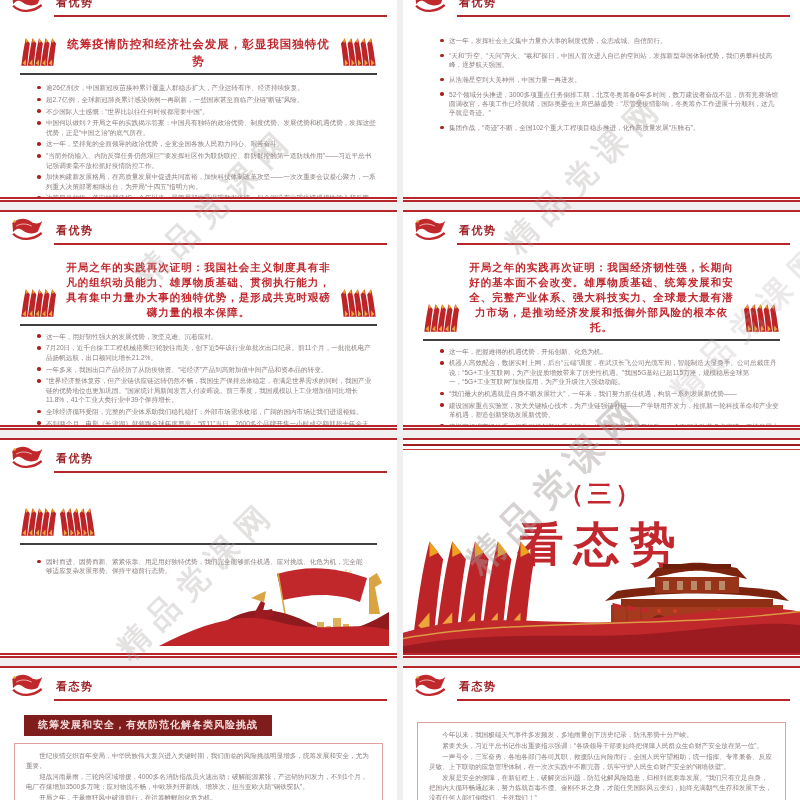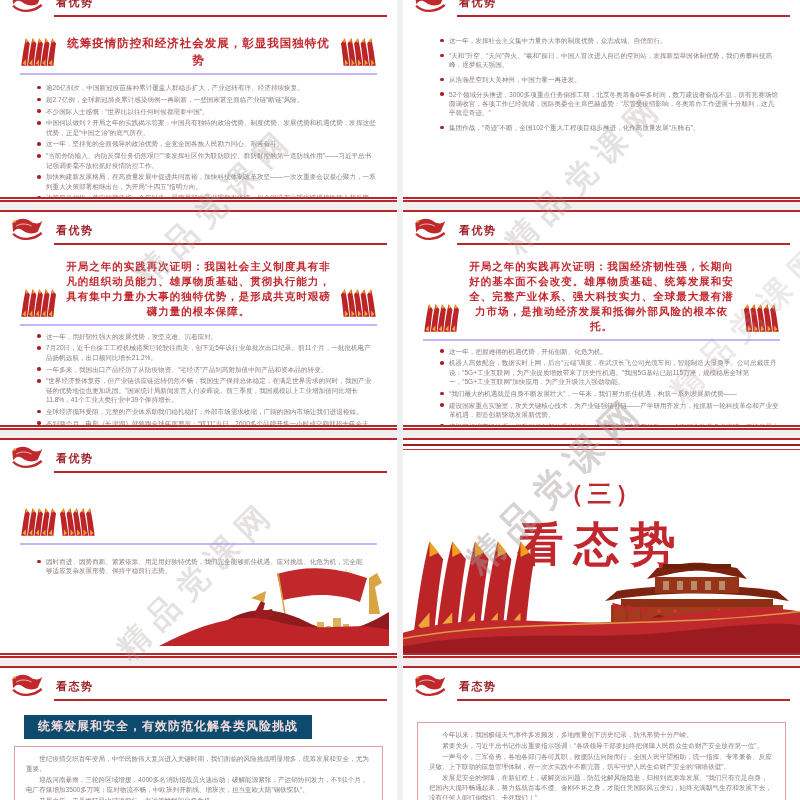--- a/index.html
+++ b/index.html
@@ -12,21 +12,21 @@
 
   
   .shead { position:relative; height:38px; }
   .flaglogo { position:absolute; left:10px; top:4px; width:34px; height:28px; }
   .shead-t { position:absolute; left:56px; top:11px; font-size:11px; font-weight:bold;
     color:#9e2227; letter-spacing:1.5px; }
   .shead-line { position:absolute; left:54px; right:10px; top:31px; height:2px; background:#b7262a; }
 
   
   .banner { margin:10px 20px 0; display:flex; align-items:flex-end;
-    border-bottom:2px solid #c4b5fd; padding-bottom:1px;font-family:Liberation Mono, monospace; }
+    border-bottom:2px solid #404040; padding-bottom:1px; }
   .banner.b5 { margin-top:24px; }
   .pf { flex:0 0 auto; width:38px; height:40px; }
   .pf svg { width:38px; height:40px; display:block; }
   .pf.mirror svg { transform:scaleX(-1); }
   .btitle { flex:1; text-align:center; font-weight:bold; color:#c1272d; font-size:11.5px;
     line-height:1.42; letter-spacing:1px; padding:0 4px 3px; }
 
   
   .bullets { margin:8px 16px 0 46px; }
   .b { position:relative; font-size:6.6px; line-height:9.3px; color:#8b7e7e;
@@ -40,22 +40,22 @@
   .dl1 { position:absolute; left:0; right:0; top:4px; height:2px; background:#9c1e22; }
   .dl2 { position:absolute; left:0; right:0; top:9px; height:1px; background:#c6393d; }
   .div-num { margin-top:38px; font-size:24px; font-weight:bold; color:#c1272d; letter-spacing:4px; }
   .div-title { margin-top:4px; font-size:46px; font-weight:bold; color:#c1272d; letter-spacing:10px; }
   .div-flags { position:absolute; left:6px; bottom:14px; width:132px; height:102px; }
   .div-gate  { position:absolute; right:2px; bottom:20px; width:202px; height:92px; }
   .div-wave  { position:absolute; left:0; right:0; bottom:-1px; height:58px; }
   .div-wave svg, .div-flags svg, .div-gate svg { width:100%; height:100%; display:block; }
 
   
-  .redbox { display:inline-block; margin:9px 0 0 24px; background:#0c4a6e; color:#f5dcdc;
-    font-size:12px; font-weight:bold; letter-spacing:1px; padding:3px 14px 4px; }
+  .redbox { display:inline-block; margin:9px 0 0 24px; background:#7f1d1d; color:#f5dcdc;
+    font-size:10px; font-weight:bold; letter-spacing:1px; padding:3px 14px 4px; }
   .pbox { margin:7px 14px 0; border:1px solid #dfa0a0; padding:7px 11px 12px; }
   .pbox .p { font-size:6.6px; line-height:10px; color:#8b7e7e; text-indent:2em; margin-bottom:1px; }
 
   
   .illu { position:absolute; right:4px; bottom:7px; width:238px; height:80px; }
   .illu svg { width:100%; height:100%; display:block; }
 
   
   .wm { position:absolute; z-index:40; font-size:32px; font-weight:bold; letter-spacing:10px;
     color:#a89f9f; opacity:.30; transform:rotate(-45deg); pointer-events:none; white-space:nowrap; }

